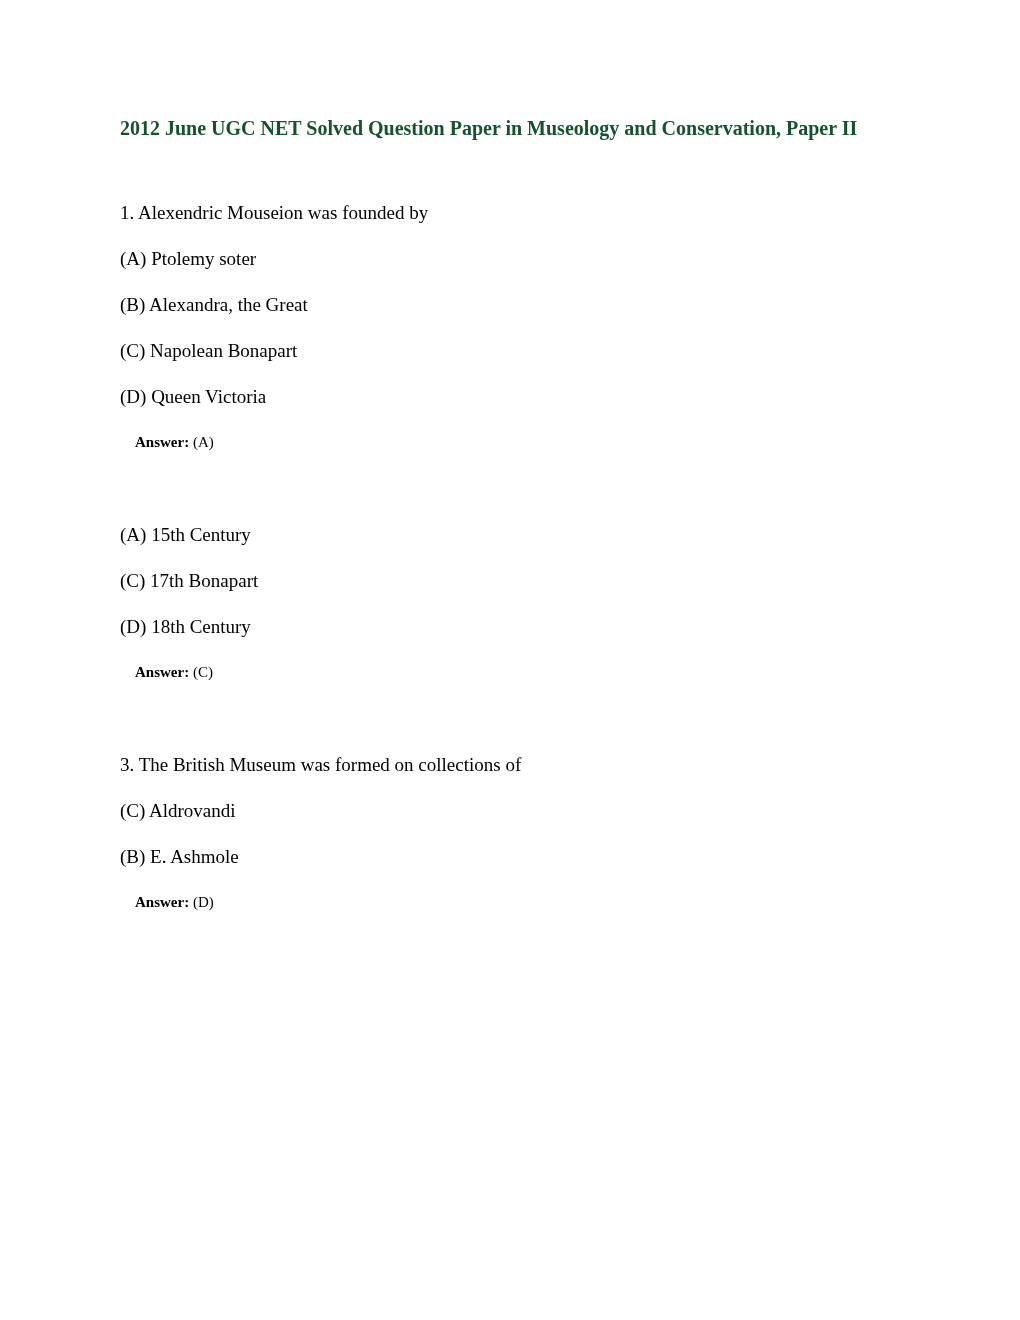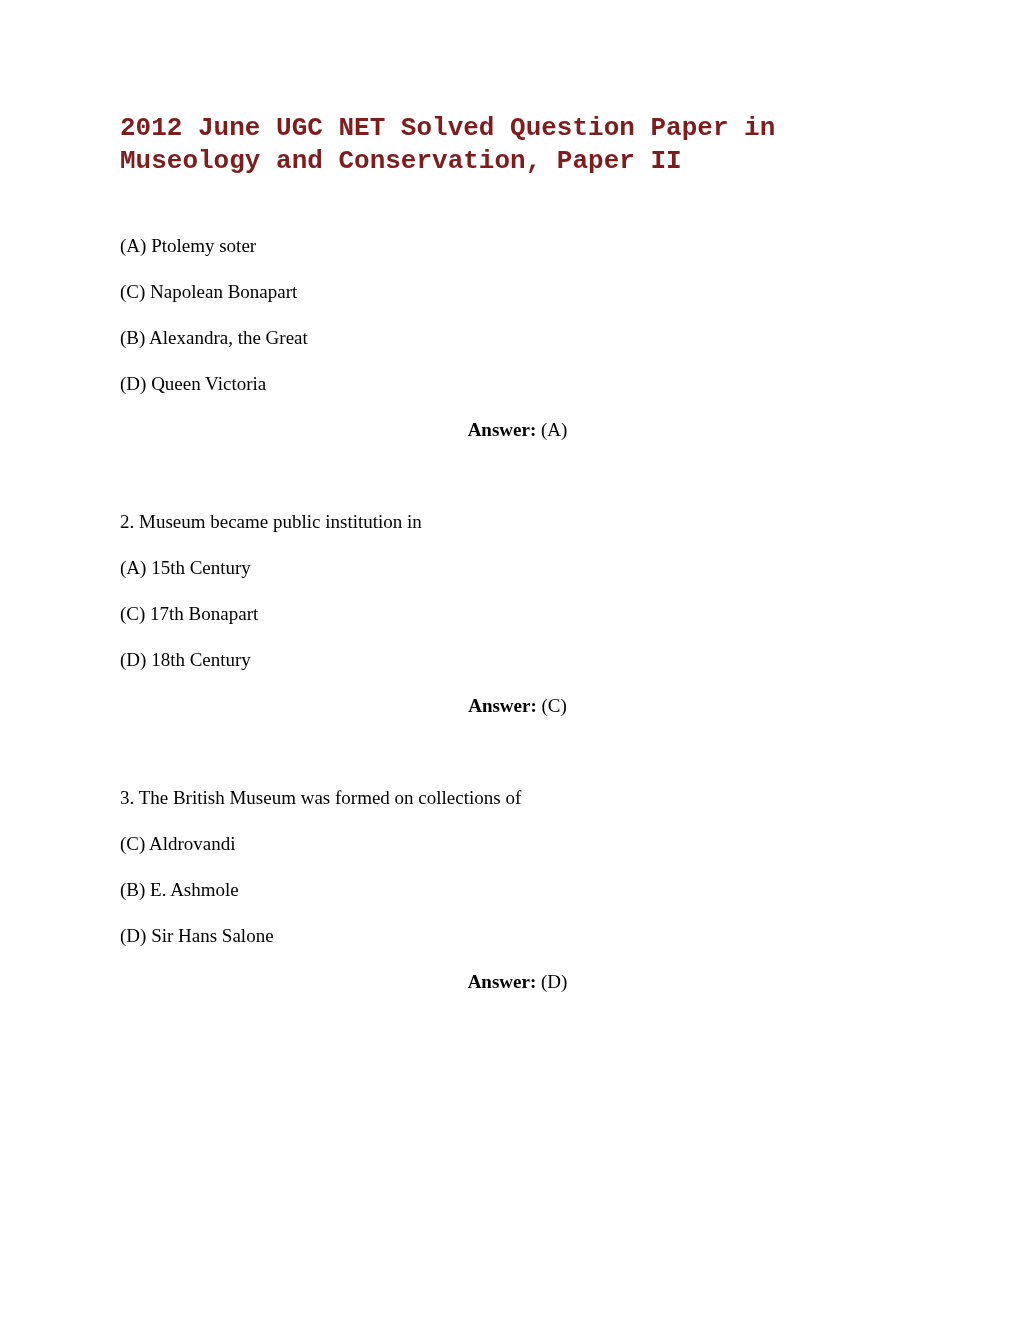--- a/index.html
+++ b/index.html
@@ -13,70 +13,68 @@
     font-family: "Liberation Serif", serif;
     color: #000000;
     box-sizing: border-box;
     overflow: hidden;
   }
   .page {
     box-sizing: border-box;
     padding: 112px 120px 0 120px;
   }
   .doc-title {
-    font-family: Liberation Mono, monospace;
+    font-family: Liberation Serif, serif;
     font-weight: bold;
-    font-size: 26px;
+    font-size: 20px;
     line-height: 33px;
-    color: #7f1d1d;
+    color: #14532d;
     margin: 0 0 56px 0;
     max-width: 780px;
   }
   .q-line {
     font-size: 19px;
     line-height: 23px;
     margin: 0 0 23px 0;
   }
   .answer-line {
-    font-size: 19px;
+    font-size: 15px;
     line-height: 23px;
     margin: 0 0 69px 15px;
-    text-align: center;
   }
   .answer-label {
     font-weight: bold;
   }
   .question-block {
     margin: 0;
   }
 </style>
 </head>
 <body>
 
 <div class="page">
 
   <h1 class="doc-title">2012 June UGC NET Solved Question Paper in Museology and Conservation, Paper II</h1>
 
   <div class="question-block">
+    <p class="q-line">1. Alexendric Mouseion was founded by</p>
     <p class="q-line">(A) Ptolemy soter</p>
+    <p class="q-line">(B) Alexandra, the Great</p>
     <p class="q-line">(C) Napolean Bonapart</p>
-    <p class="q-line">(B) Alexandra, the Great</p>
     <p class="q-line">(D) Queen Victoria</p>
     <p class="answer-line"><span class="answer-label">Answer:</span> <span>(A)</span></p>
   </div>
 
   <div class="question-block">
-    <p class="q-line">2. Museum became public institution in</p>
     <p class="q-line">(A) 15th Century</p>
     <p class="q-line">(C) 17th Bonapart</p>
     <p class="q-line">(D) 18th Century</p>
     <p class="answer-line"><span class="answer-label">Answer:</span> <span>(C)</span></p>
   </div>
 
   <div class="question-block">
     <p class="q-line">3. The British Museum was formed on collections of</p>
     <p class="q-line">(C) Aldrovandi</p>
     <p class="q-line">(B) E. Ashmole</p>
-    <p class="q-line">(D) Sir Hans Salone</p>
     <p class="answer-line"><span class="answer-label">Answer:</span> <span>(D)</span></p>
   </div>
 
 </div>
 
 </body></html>

